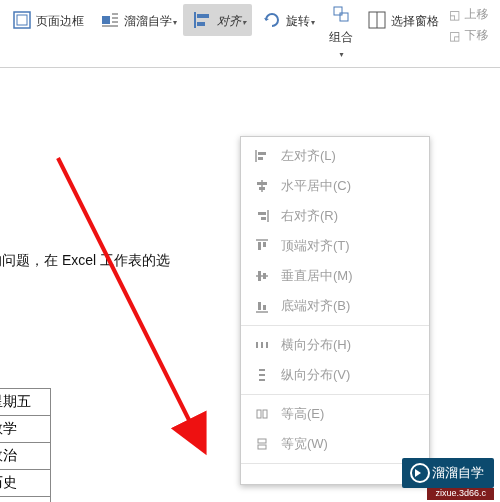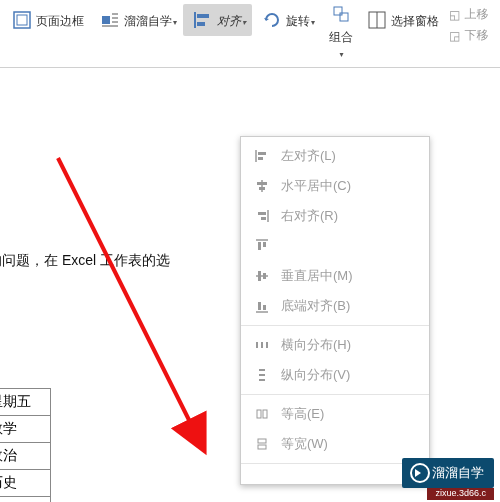--- a/index.html
+++ b/index.html
@@ -271,20 +271,21 @@
         <span>右对齐(R)</span>
       </div>
     <div class="dd-item">
         <span class="ic">
           <svg width="16" height="16">
             <line x1="2" y1="2" x2="14" y2="2" stroke="#999" stroke-width="1.5"></line>
             <rect x="4" y="4" width="3" height="8" fill="#999"></rect>
             <rect x="9" y="4" width="3" height="5" fill="#999"></rect>
           </svg>
         </span>
+        <span>顶端对齐(T)</span>
       </div>
     <div class="dd-item">
         <span class="ic">
           <svg width="16" height="16">
             <line x1="2" y1="8" x2="14" y2="8" stroke="#999" stroke-width="1.5"></line>
             <rect x="4" y="3" width="3" height="10" fill="#999"></rect>
             <rect x="9" y="5" width="3" height="6" fill="#999"></rect>
           </svg>
         </span>
         <span>垂直居中(M)</span>

